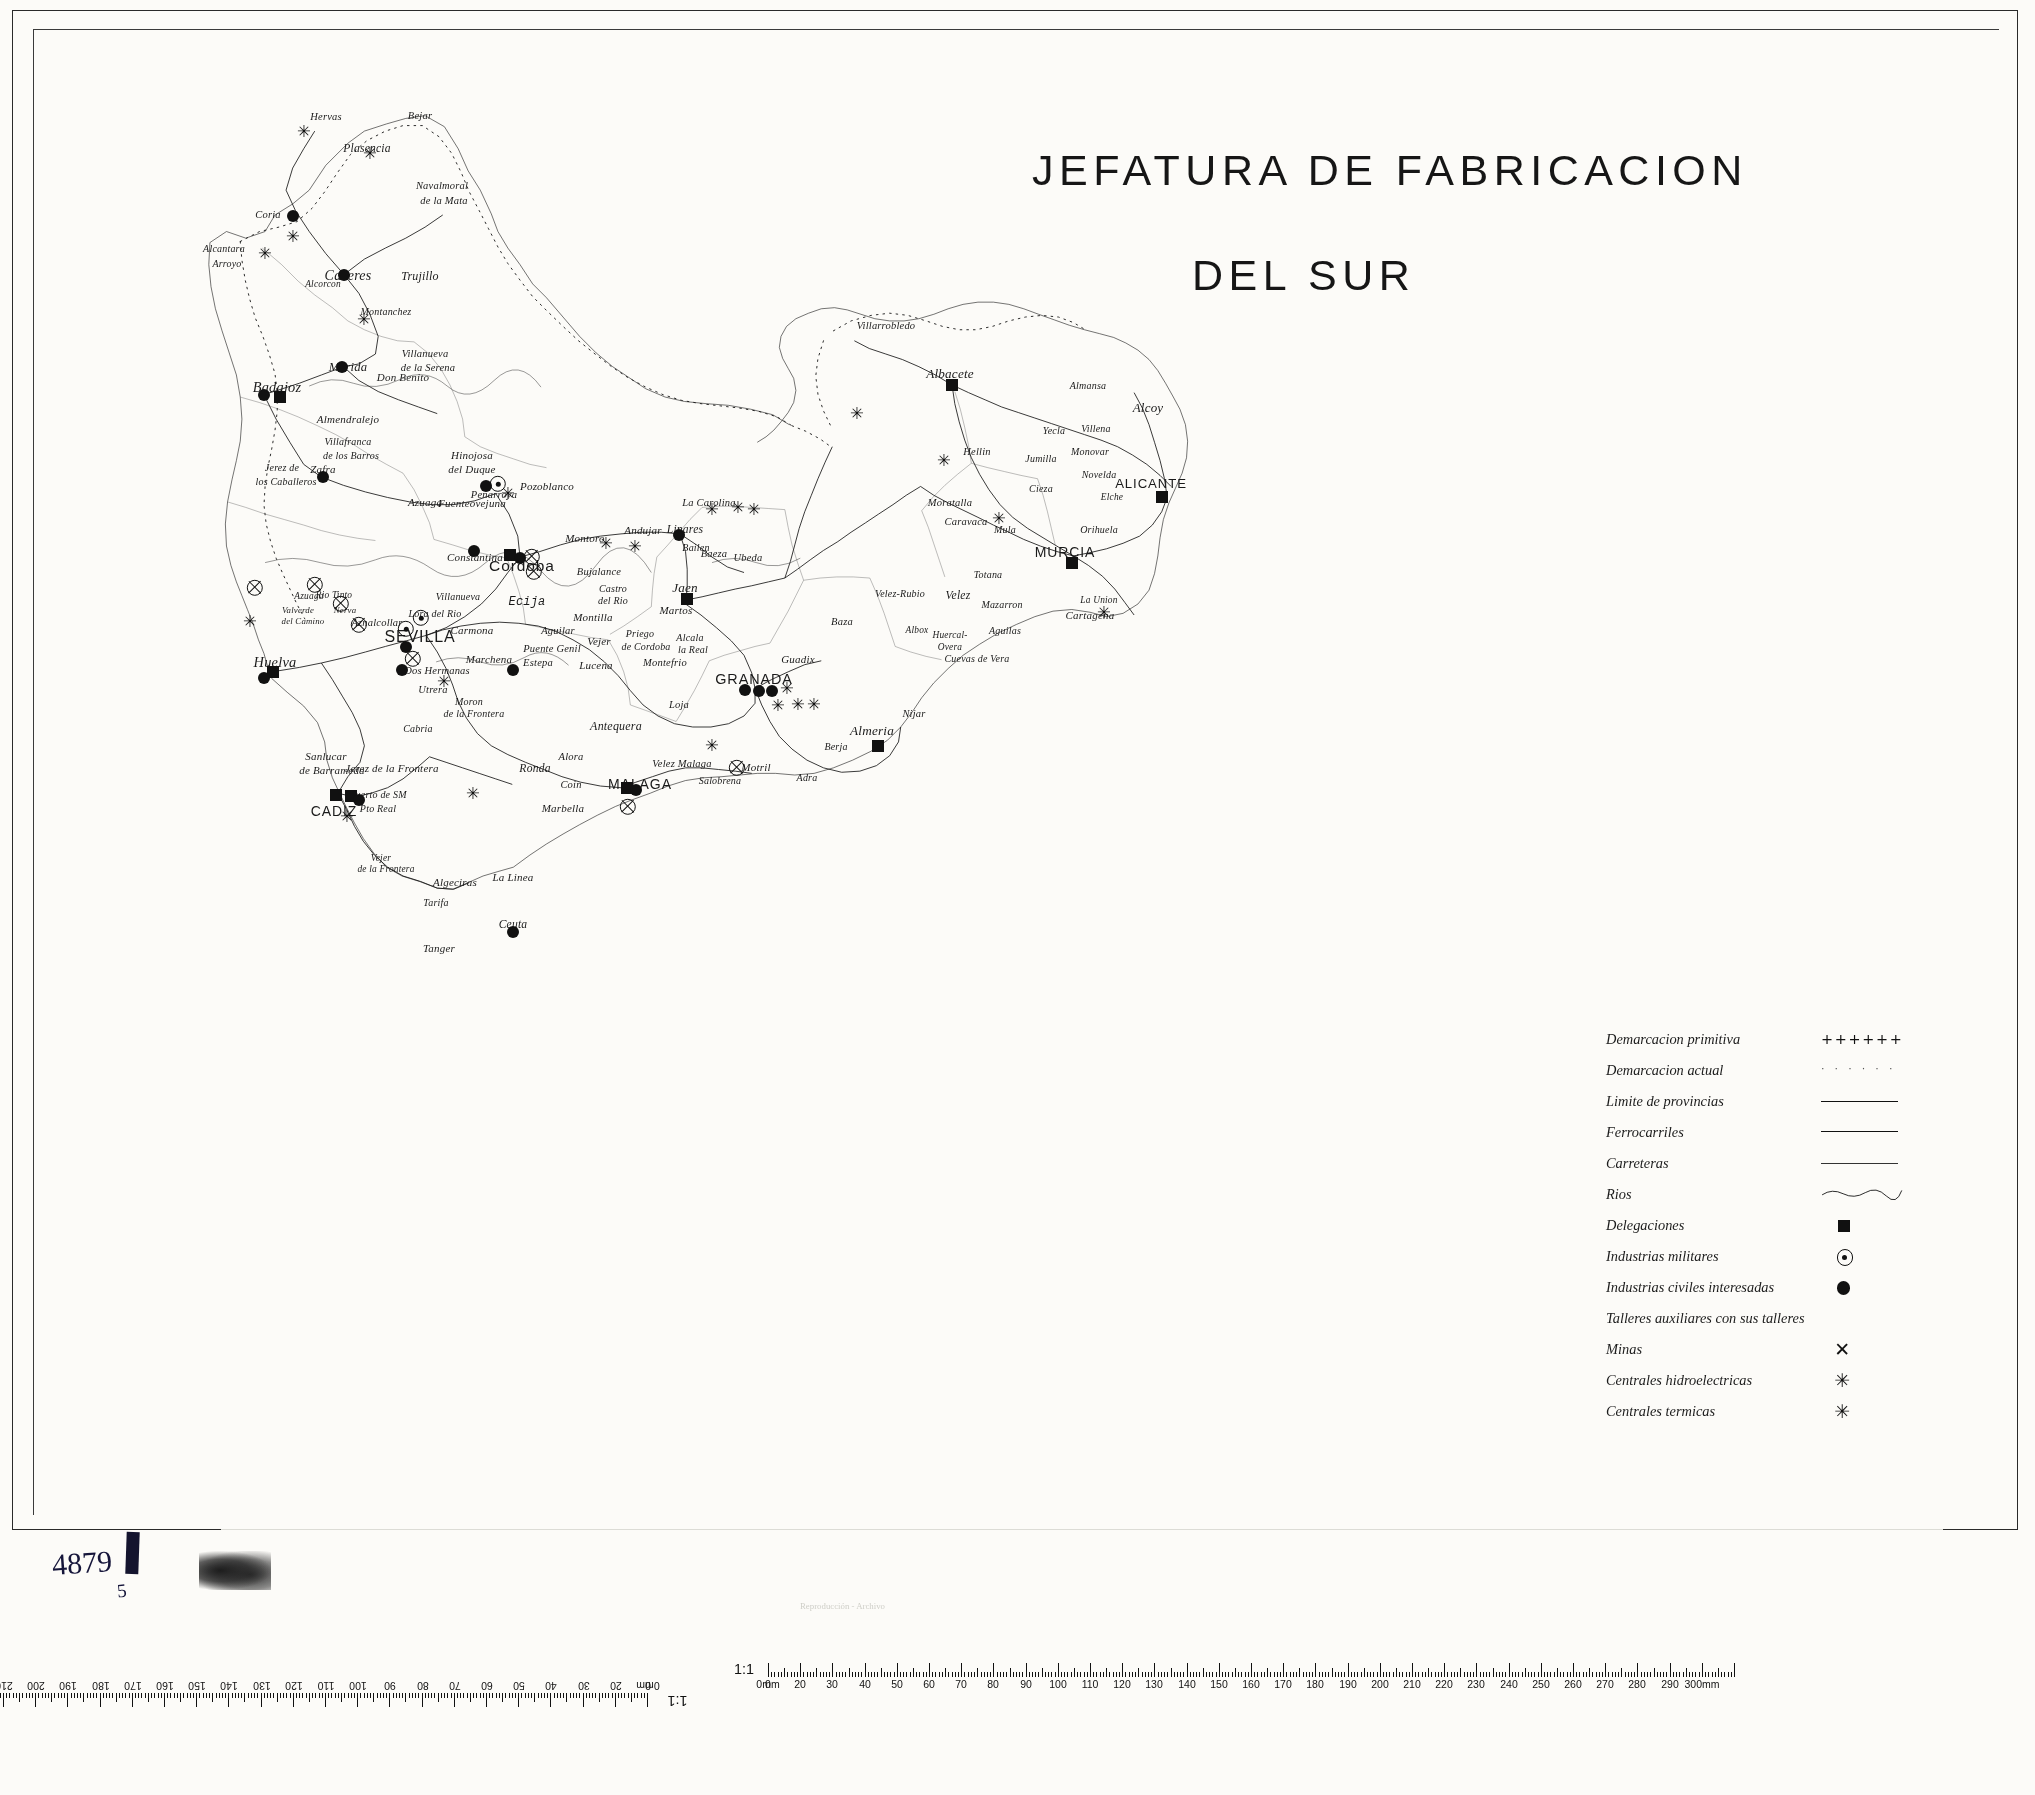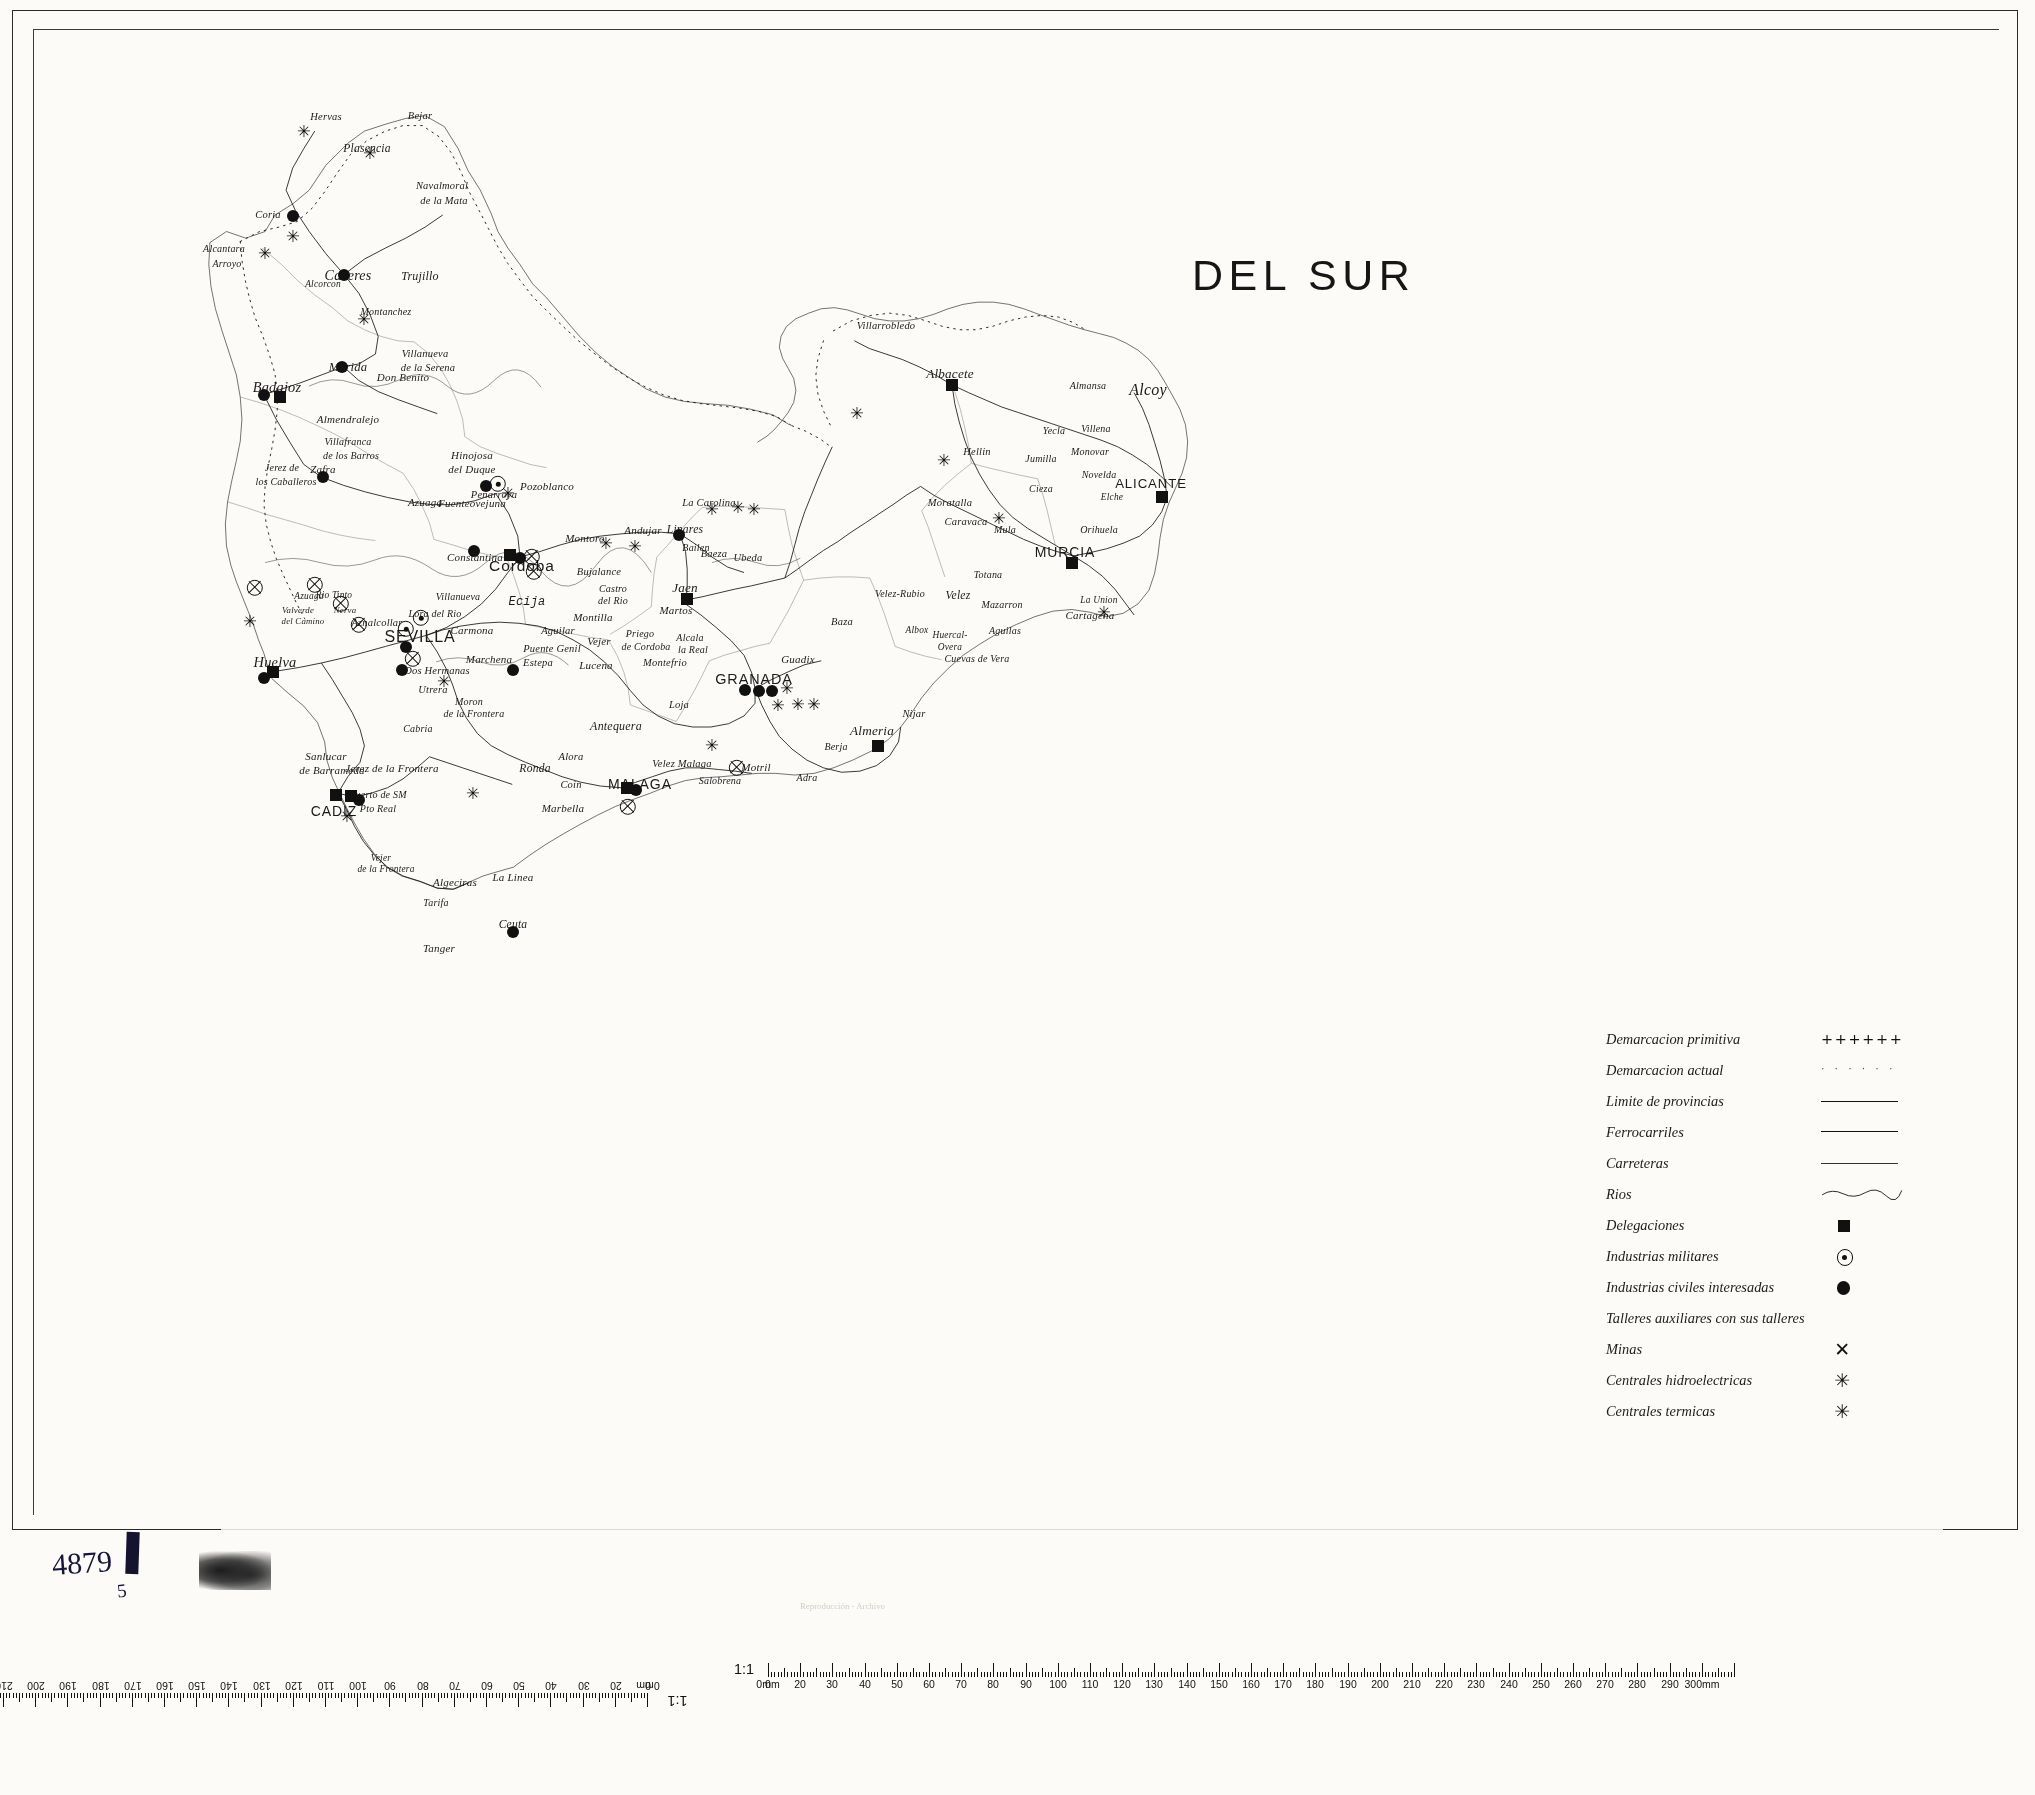--- a/index.html
+++ b/index.html
@@ -161,20 +161,21 @@
 
   .tiny-note { position:absolute; font-family:"Liberation Serif", serif; font-size:9.4px; color:#bdbdb6; }
 </style>
 </head>
 <body>
 
 <div id="sheet">
   <div id="sheet-border-outer"></div>
   <div id="sheet-border-inner"></div>
 
+  <div class="title" id="title-line1">JEFATURA DE FABRICACION</div>
   <div class="title" id="title-line2">DEL SUR</div>
 
   <div id="map-canvas">
     <svg id="map-svg" width="1159" height="938" viewBox="0 0 2100 1700">
       <g fill="none" stroke="#1a1a1a" stroke-width="1.1">
 
         <path d="M150,320 L180,300 L215,312 L250,300 L268,270 L300,250 L330,225 L360,180 L400,140 L430,118 L470,105 L505,95 L540,90 L575,110 L600,150 L618,190 L640,225 L660,268 L672,300 L690,330 L712,360 L735,395 L760,420 L790,455 L820,490 L850,520 L880,545 L910,565 L940,585 L975,600 L1010,608 L1050,612 L1090,615 L1130,622 L1170,632 L1200,650"></path>
         <path d="M150,320 L148,360 L152,400 L160,440 L172,480 L185,520 L198,560 L205,600 L208,640 L205,680 L198,715 L190,750 L182,790 L178,830 L180,870 L188,905 L198,935 L208,960 L218,985 L228,1010 L238,1040 L248,1065 L255,1090 L262,1110"></path>
 
         <path d="M262,1110 L290,1135 L320,1160 L345,1190 L358,1225 L362,1258 L372,1290 L385,1318 L398,1345 L412,1372 L428,1400 L448,1428 L470,1452 L498,1468 L530,1478 L562,1490 L590,1492 L618,1480 L645,1468 L672,1460 L700,1452"></path>
@@ -384,21 +385,21 @@
         <div class="city-label" style="left: 839px; top: 455px; font-size: 10.5px;">Caravaca</div>
         <div class="city-label" style="left: 823px; top: 436px; font-size: 10.5px;">Moratalla</div>
         <div class="city-label" style="left: 914px; top: 422px; font-size: 10px;">Cieza</div>
         <div class="city-label" style="left: 972px; top: 463px; font-size: 10px;">Orihuela</div>
         <div class="city-label" style="left: 850px; top: 385px; font-size: 10.5px;">Hellin</div>
         <div class="city-label" style="left: 927px; top: 364px; font-size: 10px;">Yecla</div>
         <div class="city-label" style="left: 914px; top: 392px; font-size: 10px;">Jumilla</div>
         <div class="city-label" style="left: 963px; top: 385px; font-size: 10px;">Monovar</div>
         <div class="city-label" style="left: 972px; top: 408px; font-size: 10px;">Novelda</div>
         <div class="city-label" style="left: 969px; top: 362px; font-size: 10px;">Villena</div>
-        <div class="city-label" style="left: 1021px; top: 324px; font-size: 16px;">Alcoy</div>
+        <div class="city-label" style="left: 1021px; top: 342px; font-size: 13px;">Alcoy</div>
         <div class="city-label" style="left: 985px; top: 431px; font-size: 9.4px;">Elche</div>
         <div class="city-label major" style="left: 1024px; top: 417px; font-size: 13.2px;">ALICANTE</div>
         <div class="city-label" style="left: 961px; top: 319px; font-size: 10px;">Almansa</div>
         <div class="city-label" style="left: 823px; top: 308px; font-size: 13.2px;">Albacete</div>
         <div class="city-label" style="left: 759px; top: 259px; font-size: 10.5px;">Villarrobledo</div>
       </div>
 
     <div id="symbol-layer">
         <div class="sym sym-dot" style="left: 217px; top: 209px;"></div>
         <div class="sym sym-dot" style="left: 215px; top: 301px;"></div>

